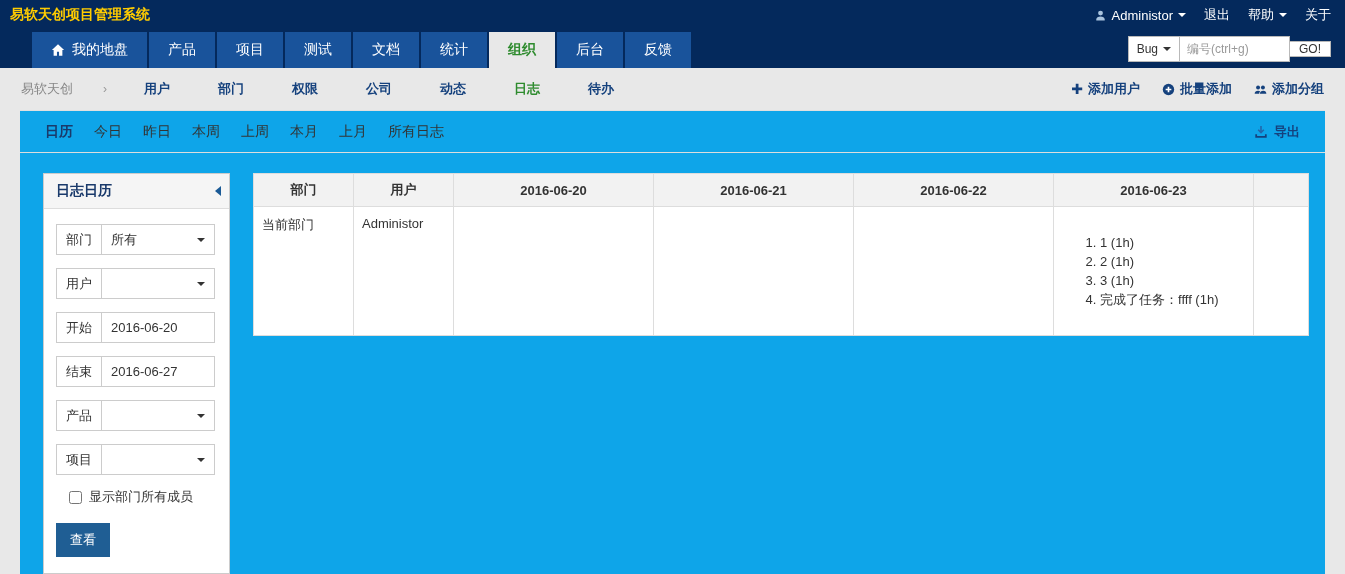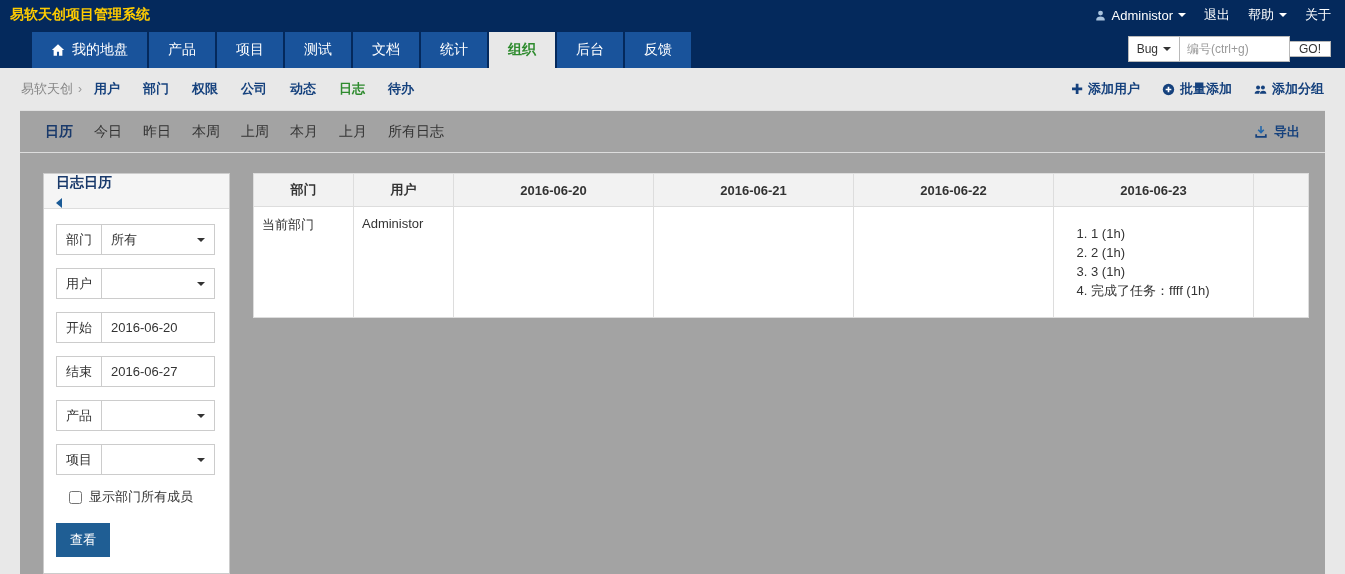--- a/index.html
+++ b/index.html
@@ -44,48 +44,48 @@
     font-size:12px; color:#333; outline:none; font-family:inherit;
   }
   .search-input::placeholder { color:#999; }
   .go-btn {
     height:16px; border:1px solid #b9b9b9; border-left:none; background:#fff;
     font-size:12px; color:#333; padding:0 9px; cursor:pointer; font-family:inherit;
   }
 
   
   .crumbbar { height:42px; display:flex; align-items:center; justify-content:space-between; padding:0 21px; }
-  .crumb-left { display:flex; align-items:center; }
+  .crumb-left { display:flex; align-items:center;gap:25px; }
   .crumb-root { color:#888; font-size:13px; }
   .crumb-sep { color:#999; margin:0 12px 0 5px; font-size:12px; }
   .menu-link { color: var(--link_navy, #15417d); font-size:13px; font-weight:bold; margin-right:23px; cursor:pointer; text-decoration:none; }
   .menu-link.active { color: var(--active_green, #2e8b2e); }
   .crumb-actions { display:flex; align-items:center; gap:22px; }
   .action-link { color: var(--link_navy, #15417d); font-size:13px; font-weight:bold; display:flex; align-items:center; gap:5px; cursor:pointer; }
   .action-link svg { width:13px; height:13px; fill: var(--link_navy, #15417d); }
   .plus-glyph { font-size:14px; font-weight:bold; line-height:13px; }
 
   
-  .panel { margin:0 20px; background:#a3a3a3; height:464px; position:relative; border-top:1px solid #e0e0e0; }
+  .panel { margin:0 20px; background:#0ea5e9; height:464px; position:relative; border-top:1px solid #e0e0e0; }
   .toolbar { height:42px; border-bottom:1px solid #ddd; display:flex; align-items:center; justify-content:space-between; padding:0 25px; }
   .toolbar-left { display:flex; align-items:center; gap:21px; }
   .toolbar-item { font-size:14px; color:#333; cursor:pointer; white-space:nowrap; }
   .toolbar-item.active { color:#1a3a6b; font-weight:bold; }
   .export-link { color: var(--link_navy, #15417d); font-size:13px; font-weight:bold; display:flex; align-items:center; gap:6px; cursor:pointer; }
   .export-link svg { width:14px; height:14px; }
 
   
   .sidebar {
     position:absolute; left:23px; top:62px; width:187px; height:calc(100% - 62px);
     background:#fff; border:1px solid #ccc;
   }
   .sidebar-header {
     height:35px; background:#f5f5f5; border-bottom:1px solid #ddd;
-    display:flex; align-items:flex-start; justify-content:space-between; padding:0 8px 0 12px;
-    font-size:14px; font-weight:bold; color:#1a3a6b;flex-direction:column;
+    display:flex; align-items:center; justify-content:space-between; padding:0 8px 0 12px;
+    font-size:14px; font-weight:bold; color:#1a3a6b;
   }
   .collapse-arrow { width:0; height:0; border-top:5px solid transparent; border-bottom:5px solid transparent; border-right:6px solid #1a5a96; cursor:pointer; }
   .sidebar-form { padding:15px 12px; }
   .field-group { display:flex; margin-bottom:13px; }
   .field-label {
     border:1px solid #ccc; height:31px; line-height:29px; padding:0 9px;
     font-size:13px; color:#333; background:#fff; white-space:nowrap;
   }
   .field-value {
     border:1px solid #ccc; border-left:none; height:31px; line-height:29px;
@@ -110,21 +110,21 @@
     border-collapse:collapse; table-layout:fixed; font-size:13px;
   }
   .log-table th {
     background:#f2f2f2; border:1px solid #ddd; height:33px;
     font-weight:bold; color:#333; text-align:center; padding:0 8px;
   }
   .log-table td {
     border:1px solid #ddd; background:#fff; vertical-align:top;
     padding:9px 8px; height:95px; color:#333;
   }
-  .log-list { margin:8px; padding-left:21px; line-height:19px; color:#333; }
+  .log-list { margin:17px; padding-left:21px; line-height:19px; color:#333; }
 </style>
 </head>
 <body>
 
 <div class="topbar">
   <div class="brand">易软天创项目管理系统</div>
   <div class="topbar-right">
     <span class="top-item">
       <svg class="person-svg" viewBox="0 0 16 16">
           <path d="M8 8a3 3 0 1 0 0-6 3 3 0 0 0 0 6zm0 1.3c-2.8 0-5.2 1.5-5.2 3.4V14h10.4v-1.3c0-1.9-2.4-3.4-5.2-3.4z"></path>

